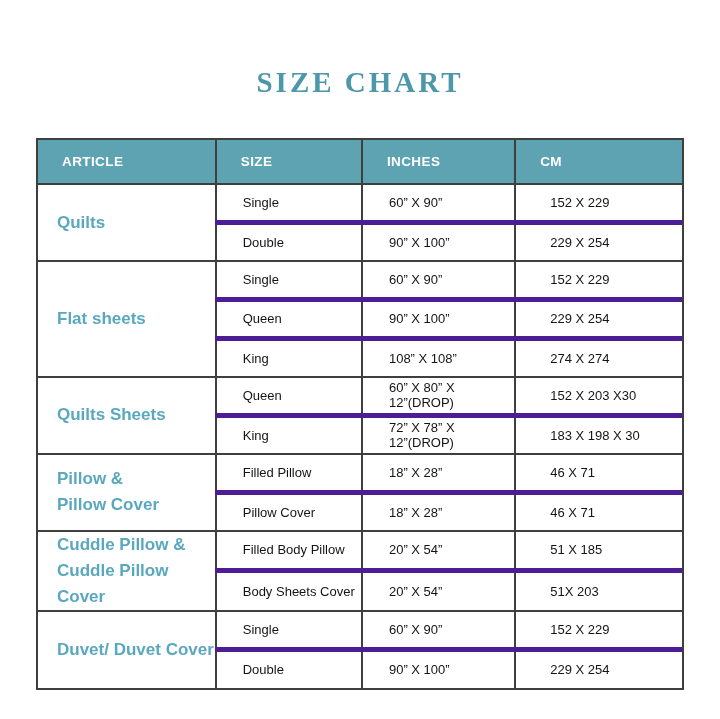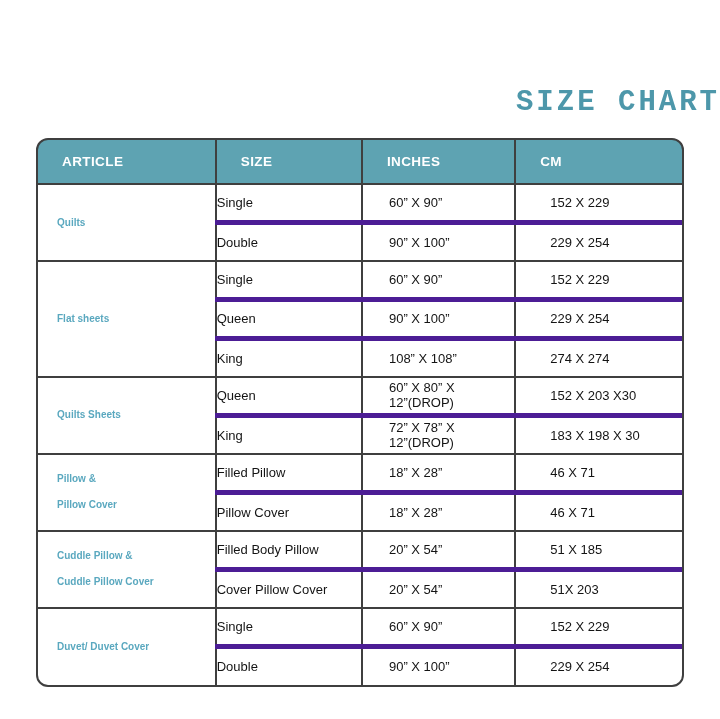--- a/index.html
+++ b/index.html
@@ -1,33 +1,32 @@
 <!DOCTYPE html>
 <html><head>
 <meta charset="utf-8">
 <style>
   * { margin:0; padding:0; box-sizing:border-box; }
   html,body { width:720px; height:719px; background:#ffffff; overflow:hidden; }
   body { font-family:"Liberation Sans", sans-serif; position:relative; }
 
   .page-title {
     position:absolute; top:66px; left:0; width:720px;
-    text-align:right;
-    font-family:Liberation Mono, monospace;
+    text-align:center;
+    font-family:Liberation Serif, serif;
     font-weight:700;
     font-size:29px;
     letter-spacing:3px;
     color:#4D97AA;
-    margin-top:20px;
   }
 
   .table-wrap {
     position:absolute; left:36px; top:138px; width:648px;
     border:2px solid #3f3f3f;
-    border-radius:12px;
+    border-radius:0;
     overflow:hidden;
     background:#404040;
   }
 
   table { width:100%; border-collapse:collapse; table-layout:fixed; }
 
   col.c-article { width:27.6%; }
   col.c-size    { width:22.7%; }
   col.c-inches  { width:23.8%; }
   col.c-cm      { width:25.9%; }
@@ -54,28 +53,28 @@
   }
 
   th.col-size, th.col-inches, th.col-cm,
   td.col-size, td.col-inches, td.col-cm { border-left:2px solid #3f3f3f; }
 
   tr.section-start td { border-top:2px solid #3f3f3f; }
   tr.sub-row td       { border-top:5px solid #4c1d95; }
 
   td.article {
     padding-left:19px;
-    font-size:10px;
+    font-size:17px;
     font-weight:700;
     color:#5AA8BF;
   }
   .a-line { line-height:26px; }
   .a-line:empty { display:none; }
 
-  td.col-size   { }
+  td.col-size   { padding-left:26px; }
   td.col-inches { padding-left:26px; }
   td.col-cm     { padding-left:34px; }
 </style>
 </head>
 <body>
 
 <div class="page-title">SIZE CHART</div>
 
 <div class="table-wrap">
   <table>
@@ -163,21 +162,21 @@
       <tr class="section-start">
         <td class="article" rowspan="2">
           <div class="a-line">Cuddle Pillow &amp;</div>
           <div class="a-line">Cuddle Pillow Cover</div>
         </td>
         <td class="col-size">Filled Body Pillow</td>
         <td class="col-inches">20” X 54”</td>
         <td class="col-cm">51 X 185</td>
       </tr>
       <tr class="sub-row">
-        <td class="col-size">Cover Pillow Cover</td>
+        <td class="col-size">Body Sheets Cover</td>
         <td class="col-inches">20” X 54”</td>
         <td class="col-cm">51X 203</td>
       </tr>
 
       <tr class="section-start">
         <td class="article" rowspan="2">
           <div class="a-line">Duvet/ Duvet Cover</div>
 
         </td>
         <td class="col-size">Single</td>

